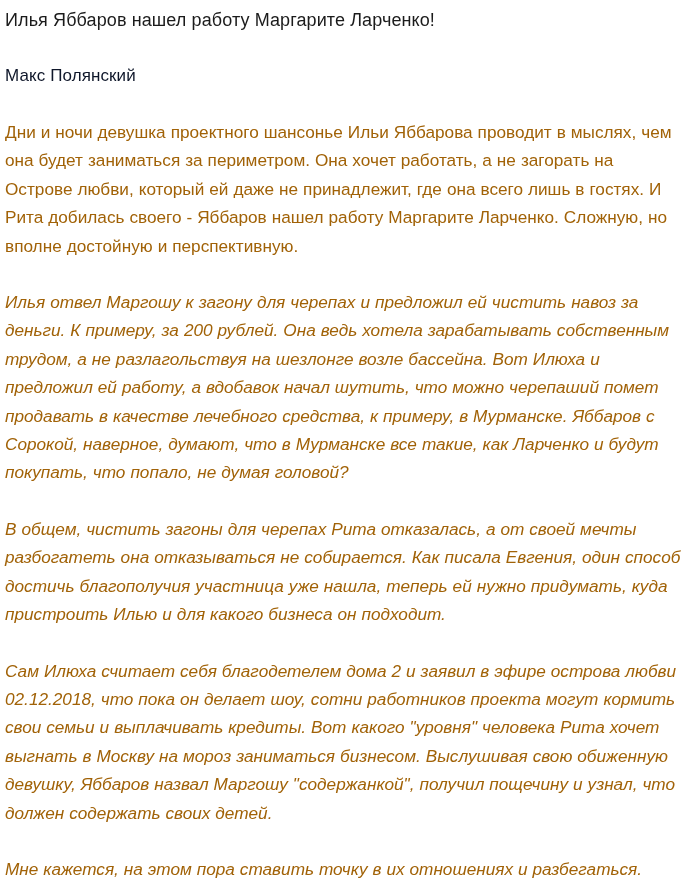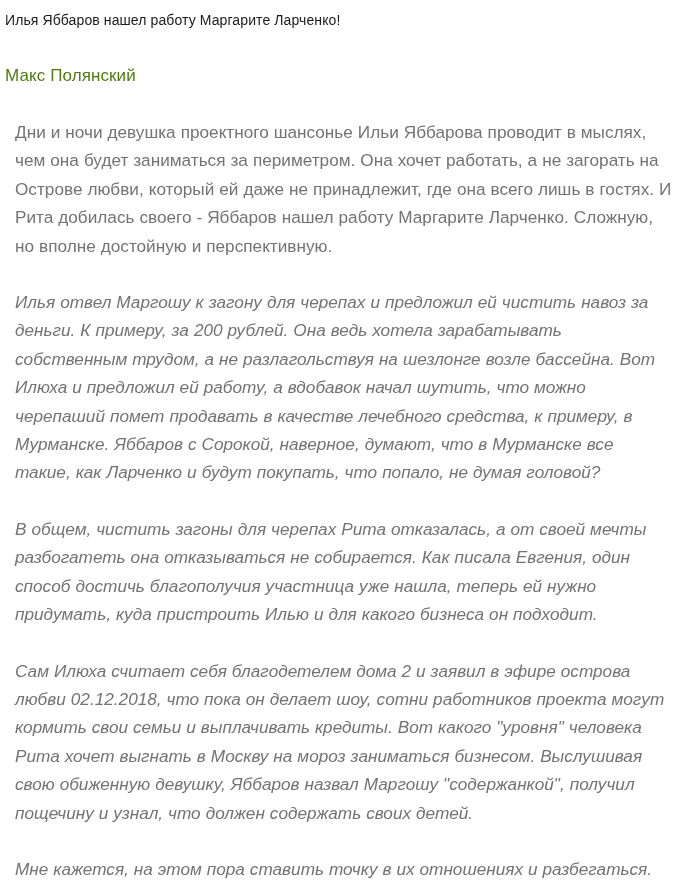--- a/index.html
+++ b/index.html
@@ -19,54 +19,54 @@
 
   .article {
     box-sizing: border-box;
     width: 699px;
     padding: 0 16px 0 5px;
   }
 
   
   .headline {
     font-family: "Liberation Sans", "DejaVu Sans", sans-serif;
-    font-size: 14px;
+    font-size: 18px;
     font-weight: 400;
     line-height: 28px;
     color: #1b1b1b;
     margin: 0;
     padding-top: 6px;
     letter-spacing: 0.1px;
   }
 
   .byline {
     font-family: "Liberation Sans", "DejaVu Sans", sans-serif;
     font-size: 17px;
     font-weight: 400;
     line-height: 28px;
-    color: #4d7c0f;
+    color: #0f172a;
     margin: 0;
     padding-top: 28px;
     letter-spacing: 0.1px;
   }
 
   
   .body-copy {
     margin: 0;
     padding-top: 0;
   }
 
   .body-copy p {
     font-family: "Liberation Sans Narrow", "Liberation Sans", "DejaVu Sans Condensed", "DejaVu Sans", sans-serif;
     font-stretch: condensed;
     font-size: 17.2px;
     font-weight: 400;
     line-height: 28.4px;
-    color: #737373;
-    margin: 10px;
+    color: #a16207;
+    margin: 0;
     text-align: left;
     word-spacing: 0.2px;
   }
 
   .body-copy p + p {
     margin-top: 28px;
     font-style: italic;
   }
 
   .body-copy p:first-child {

